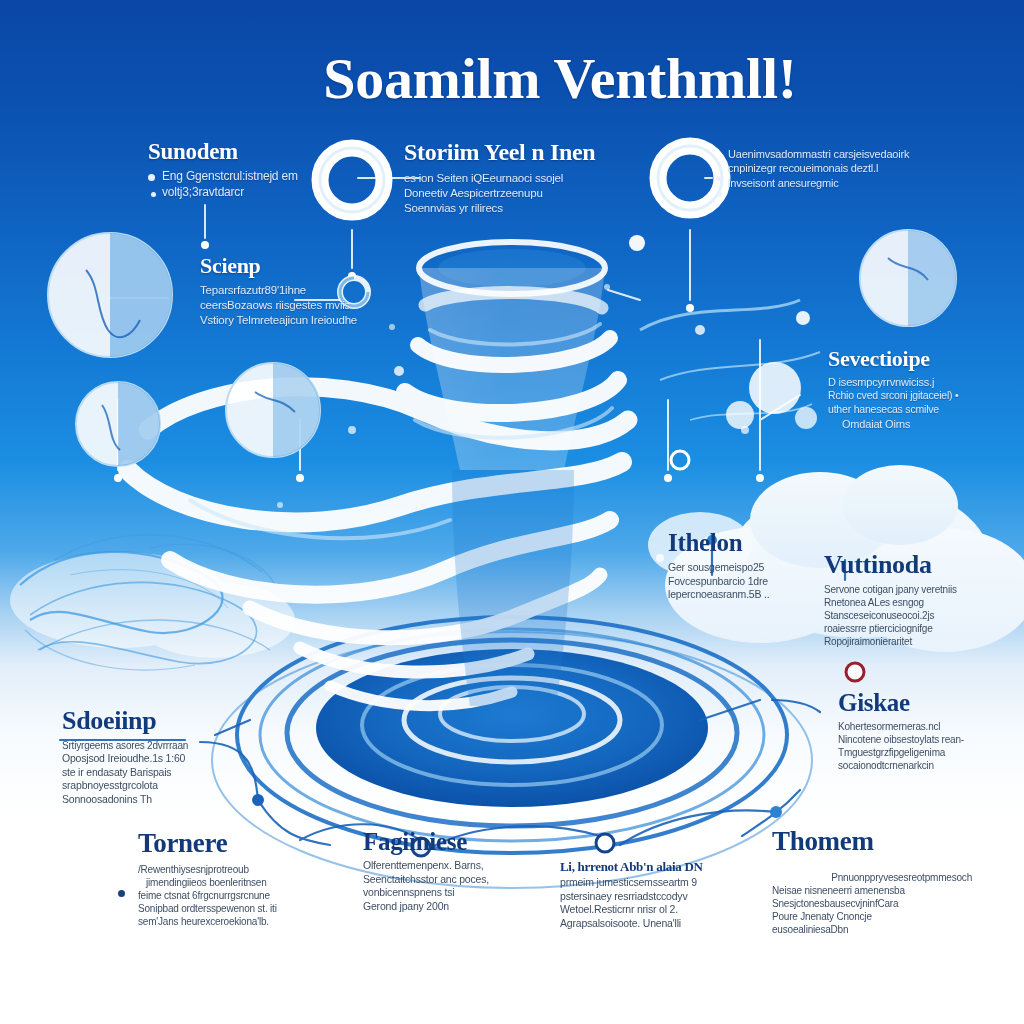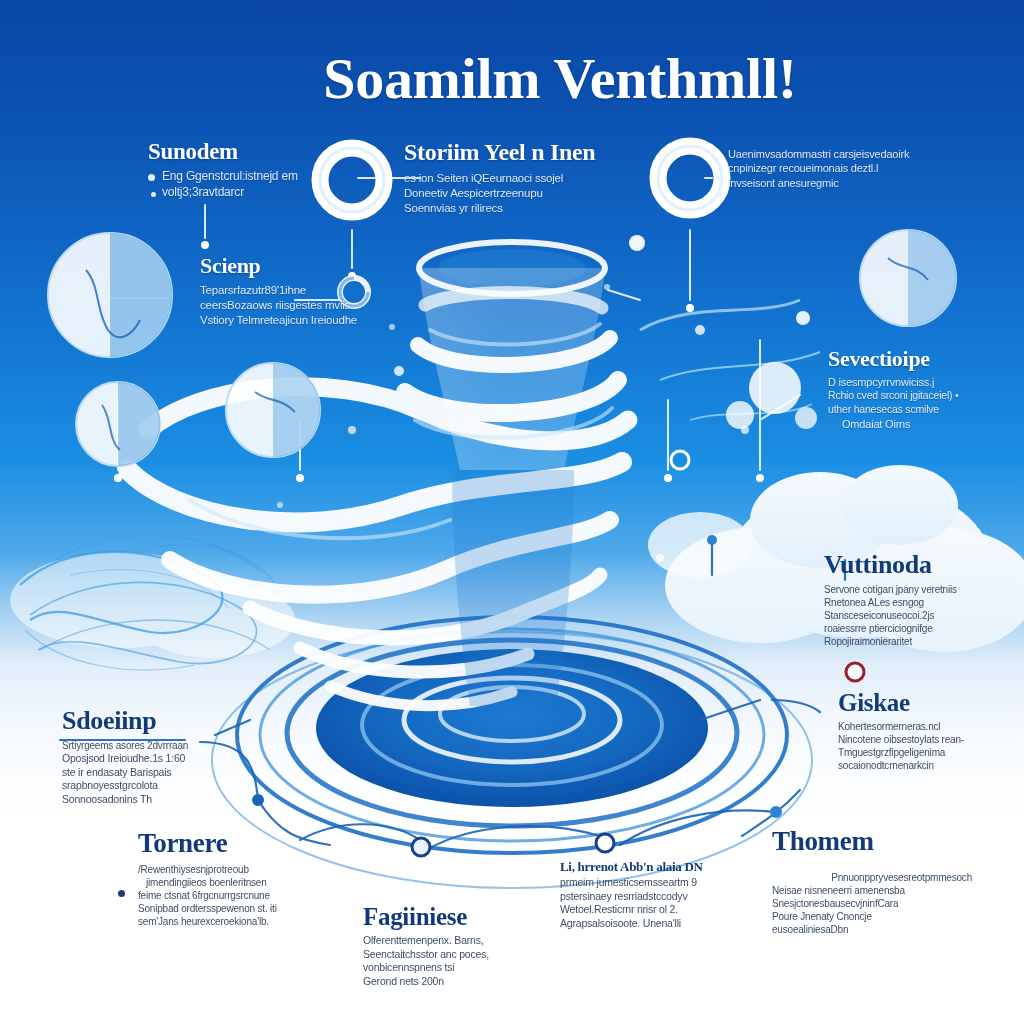--- a/index.html
+++ b/index.html
@@ -291,20 +291,26 @@
   </div>
 
   <div class="callout onblue" style="left:828px;top:348px;width:200px;">
     <div class="c-head blurtext" style="font-size:22px;">Sevectioipe</div>
     <div class="c-body blurtext2" style="font-size:11px;margin-top:5px;">D isesmpcyrrvnwiciss.j</div>
     <div class="c-body blurtext2" style="font-size:10.5px;">Rchio cved srconi jgitaceiel) •</div>
     <div class="c-body blurtext2" style="font-size:10.5px;">uther hanesecas scmilve</div>
     <div class="c-body blurtext2" style="font-size:11px;padding-left:14px;">Omdaiat Oirns</div>
   </div>
 
+  <div class="callout onwhite" style="left:668px;top:530px;width:160px;">
+    <div class="c-head blurtext" style="font-size:25px;">Ithelon</div>
+    <div class="c-body blurtext2" style="font-size:10.5px;margin-top:6px;">Ger sousgemeispo25</div>
+    <div class="c-body blurtext2" style="font-size:10.5px;">Fovcespunbarcio 1dre</div>
+    <div class="c-body blurtext2" style="font-size:10.5px;">lepercnoeasranm.5B ..</div>
+  </div>
 
   <div class="callout onwhite" style="left:824px;top:552px;width:190px;">
     <div class="c-head blurtext" style="font-size:26px;">Vuttinoda</div>
     <div class="c-body blurtext2" style="font-size:10px;margin-top:5px;">Servone cotigan jpany veretniis</div>
     <div class="c-body blurtext2" style="font-size:10px;">Rnetonea ALes esngog</div>
     <div class="c-body blurtext2" style="font-size:10px;">Stansceseiconuseocoi.2js</div>
     <div class="c-body blurtext2" style="font-size:10px;">roaiessrre ptierciciognifge</div>
     <div class="c-body blurtext2" style="font-size:10px;">Ropojiraimonieraritet</div>
   </div>
 
@@ -328,26 +334,26 @@
   <div class="callout onwhite" style="left:138px;top:830px;width:200px;">
     <div class="c-head blurtext" style="font-size:27px;">Tornere</div>
     <div class="c-body blurtext2" style="font-size:10px;margin-top:6px;">/Rewenthiysesnjprotreoub</div>
     <div class="c-body blurtext2" style="font-size:10px;padding-left:8px;">jimendingiieos boenleritnsen</div>
     <div class="c-body blurtext2" style="font-size:10px;">feime ctsnat 6frgcnurrgsrcnune</div>
     <div class="c-body blurtext2" style="font-size:10px;">Sonipbad ordtersspewenon st. iti</div>
     <div class="c-body blurtext2" style="font-size:10px;">sem'Jans heurexceroekiona'lb.</div>
     <div class="bullet-dot" style="left:-20px;top:60px;"></div>
   </div>
 
-  <div class="callout onwhite" style="left:363px;top:904px;width:190px;">
+  <div class="callout onwhite" style="left:363px;top:829px;width:190px;">
     <div class="c-head blurtext" style="font-size:25px;">Fagiiniese</div>
     <div class="c-body blurtext2" style="font-size:10.5px;margin-top:5px;">Olferenttemenpenx. Barns,</div>
     <div class="c-body blurtext2" style="font-size:10.5px;">Seenctaitchsstor anc poces,</div>
     <div class="c-body blurtext2" style="font-size:10.5px;">vonbicennspnens tsi</div>
-    <div class="c-body blurtext2" style="font-size:10.5px;">Gerond nets 200n</div>
+    <div class="c-body blurtext2" style="font-size:10.5px;">Gerond jpany 200n</div>
   </div>
 
   <div class="callout onwhite" style="left:560px;top:860px;width:200px;">
     <div class="c-head blurtext2" style="font-size:13px;font-weight:700;">Li, hrrenot Abb'n alaia DN</div>
     <div class="c-body blurtext2" style="font-size:10.5px;margin-top:3px;">prmeim jumesticsemsseartm 9</div>
     <div class="c-body blurtext2" style="font-size:10.5px;">pstersinaey resrriadstccodyv</div>
     <div class="c-body blurtext2" style="font-size:10.5px;">Wetoel.Resticrnr nrisr ol 2.</div>
     <div class="c-body blurtext2" style="font-size:10.5px;">Agrapsalsoisoote. Unena'lli</div>
   </div>
 

